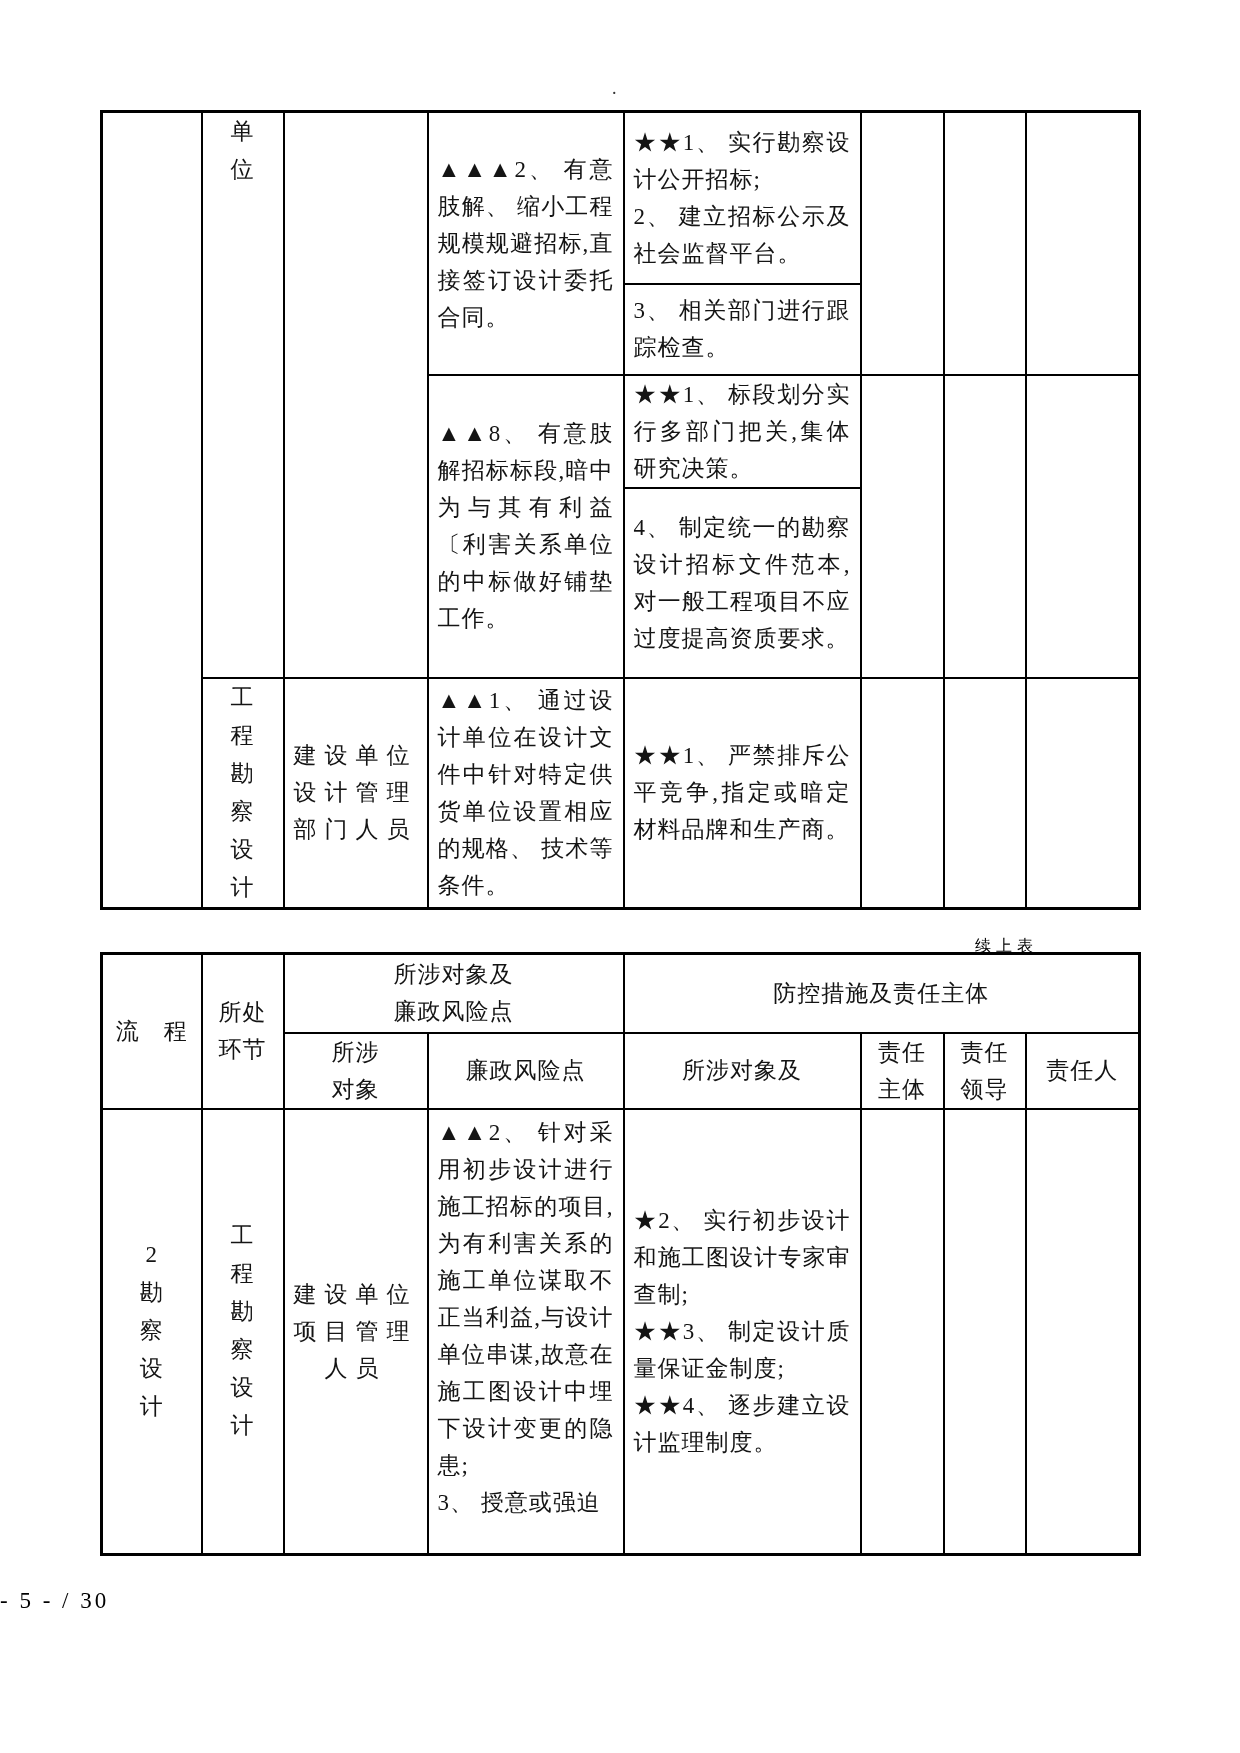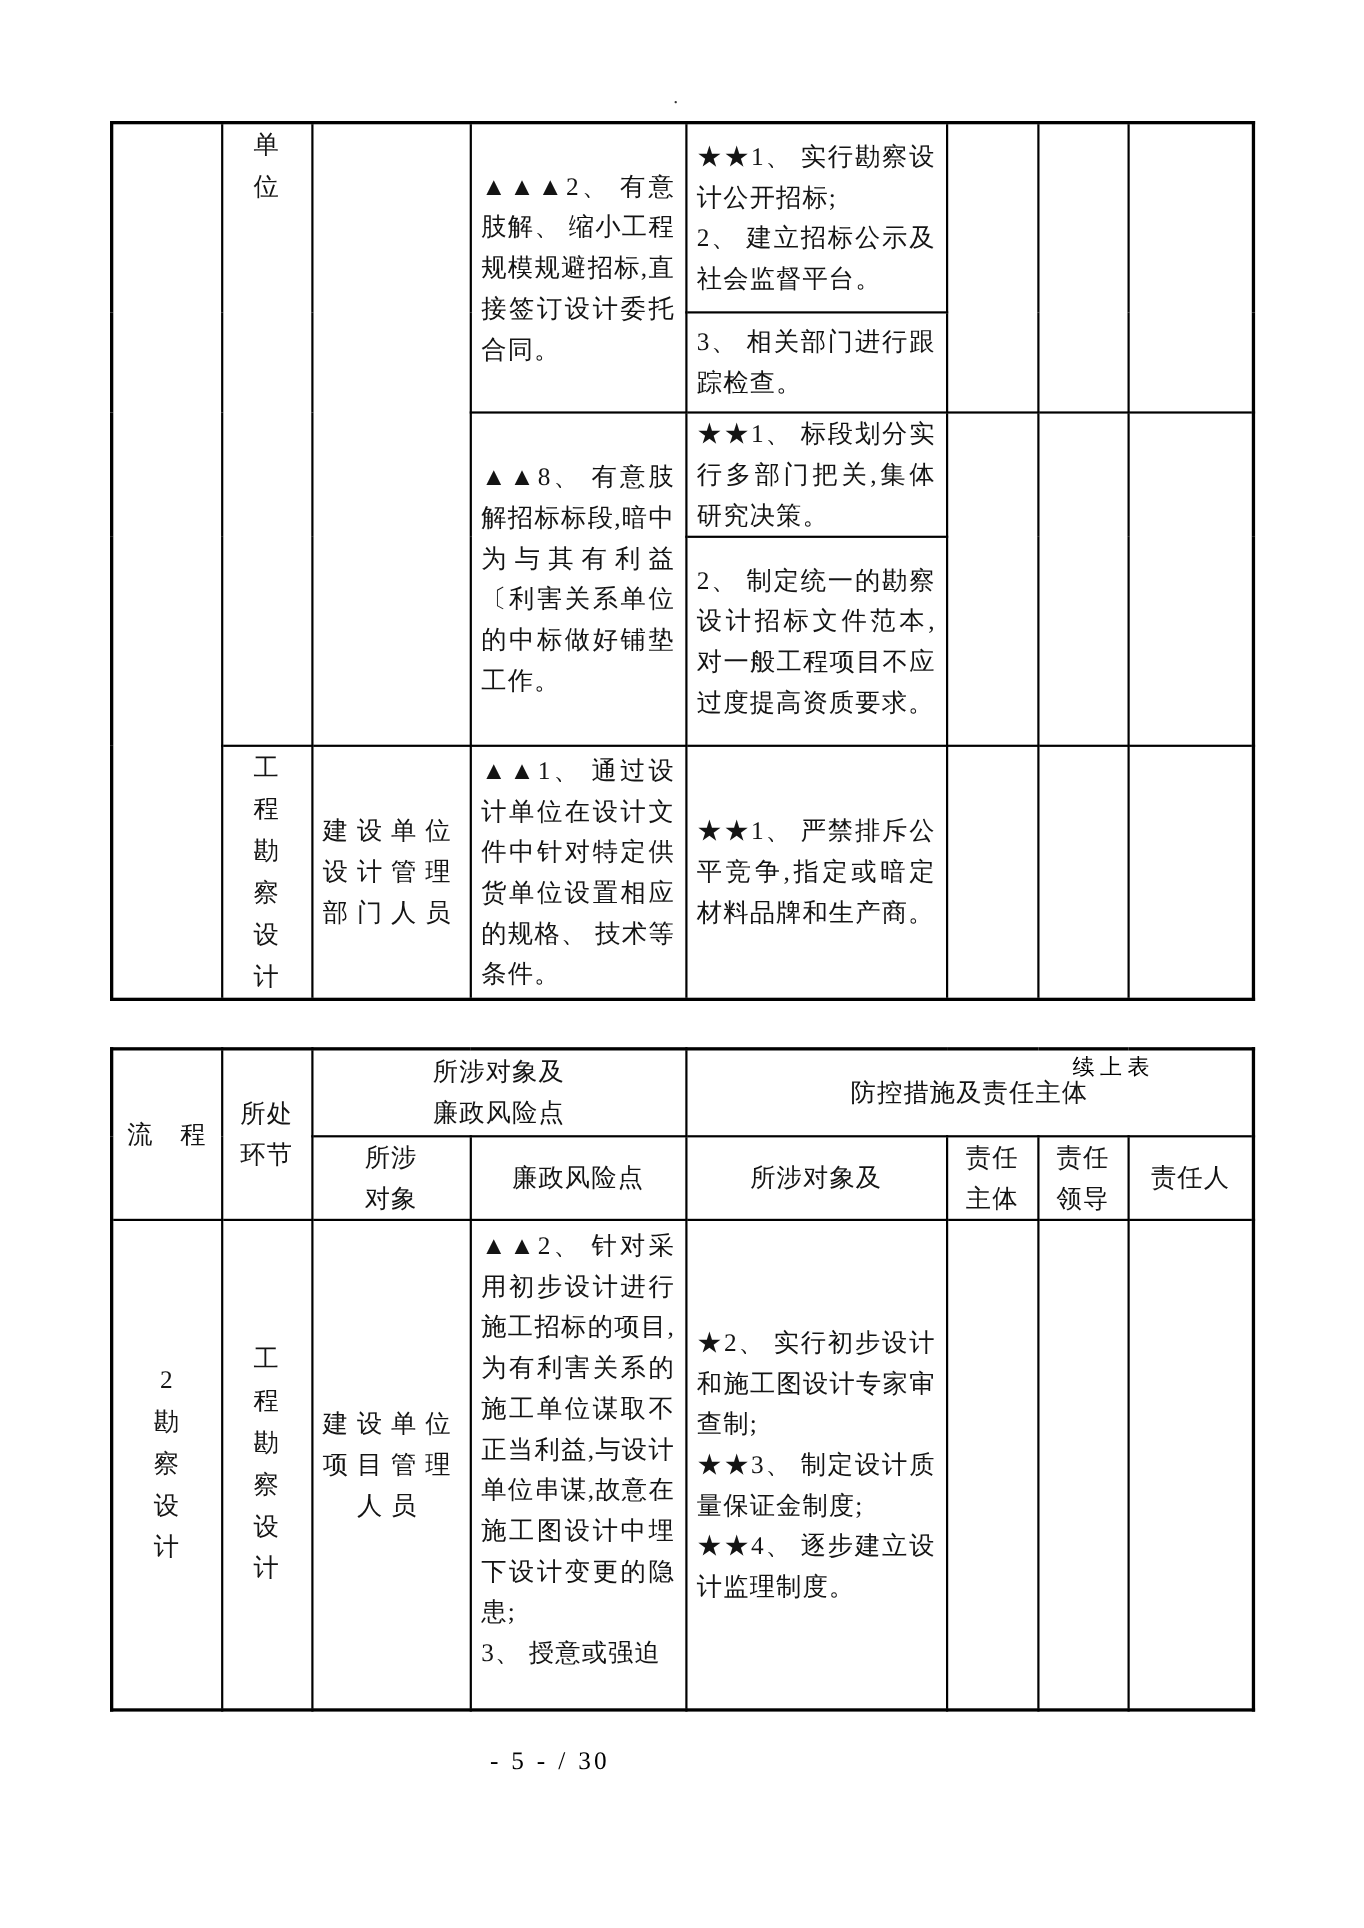--- a/index.html
+++ b/index.html
@@ -19,26 +19,26 @@
   }
   td.center{text-align:center;padding:0 3px;}
   td.pre{white-space:pre-line;}
   td.vtop{vertical-align:top;}
   .pad-top-lg{padding-top:22px;}
   .pad-top-sm{padding-top:4px;}
   .vert{line-height:38px;}
   .spread{letter-spacing:8px;font-family:Liberation Serif, serif;}
   .hdr{letter-spacing:1px;}
   .continuation{
-    position:absolute;left:975px;top:956px;width:165px;
-    font-size:20px;letter-spacing:5px;font-weight:500;color:#000;
+    position:absolute;left:975px;top:936px;width:165px;
+    font-size:16px;letter-spacing:5px;font-weight:500;color:#000;
   }
   .footer{
     position:absolute;left:0;top:1588px;width:1000px;
-    text-align:center;font-size:23px;letter-spacing:3px;color:#000;
+    text-align:left;font-size:23px;letter-spacing:3px;color:#000;
   }
 </style>
 </head>
 <body>
 
 <div class="stray-dot">.</div>
 
 <table id="t1">
   <colgroup>
     <col style="width:100px">
@@ -67,21 +67,21 @@
     <td class="pre">3、 相关部门进行跟踪检查。</td>
   </tr>
   <tr style="height:112px">
     <td rowspan="2" class="pre">▲▲8、 有意肢解招标标段,暗中为与其有利益〔利害关系单位的中标做好铺垫工作。</td>
     <td class="pre">★★1、 标段划分实行多部门把关,集体研究决策。</td>
     <td rowspan="2"></td>
     <td rowspan="2"></td>
     <td rowspan="2"></td>
   </tr>
   <tr style="height:190px">
-    <td class="pre">2、 制定统一的勘察设计招标文件范本,对一般工程项目不应过度提高资质要求。</td>
+    <td class="pre">4、 制定统一的勘察设计招标文件范本,对一般工程项目不应过度提高资质要求。</td>
   </tr>
   <tr style="height:228px">
     <td class="center pre vert">工
 程
 勘
 察
 设
 计</td>
     <td class="center pre spread">建设单位
 设计管理

